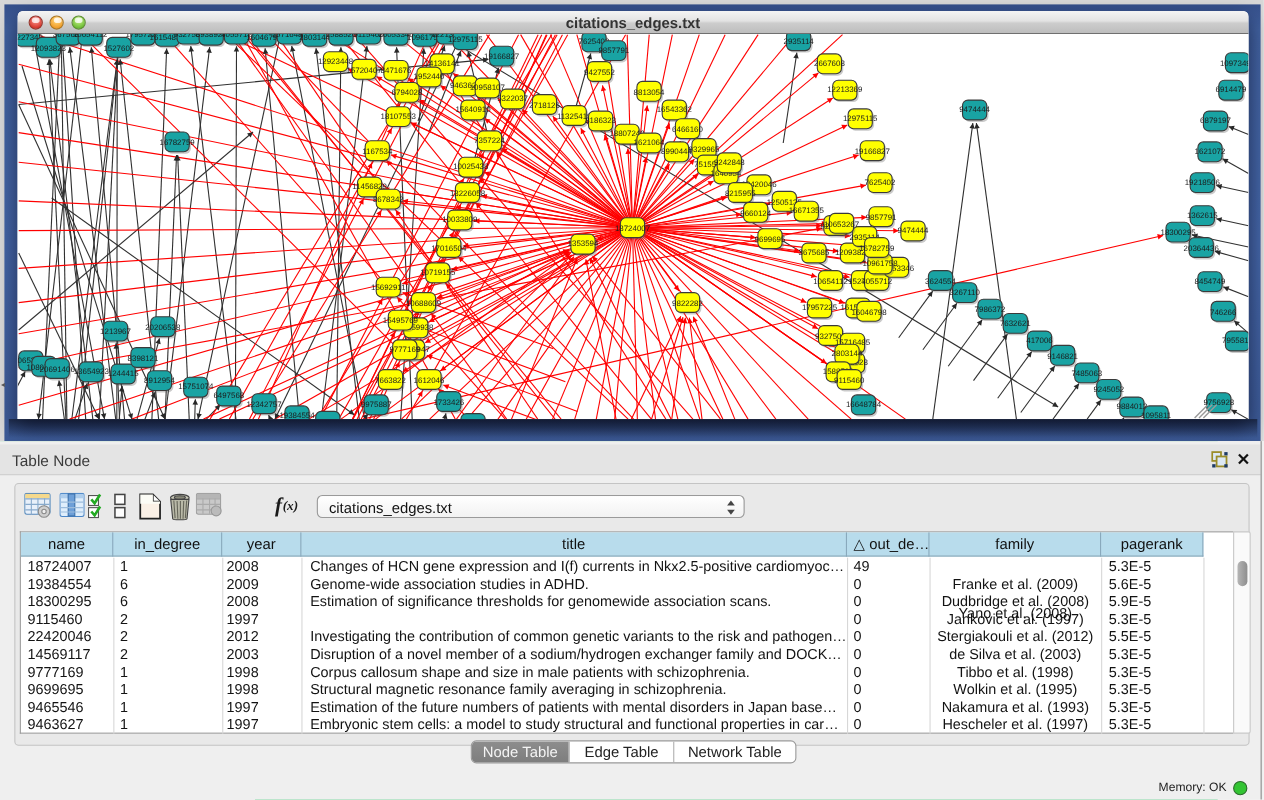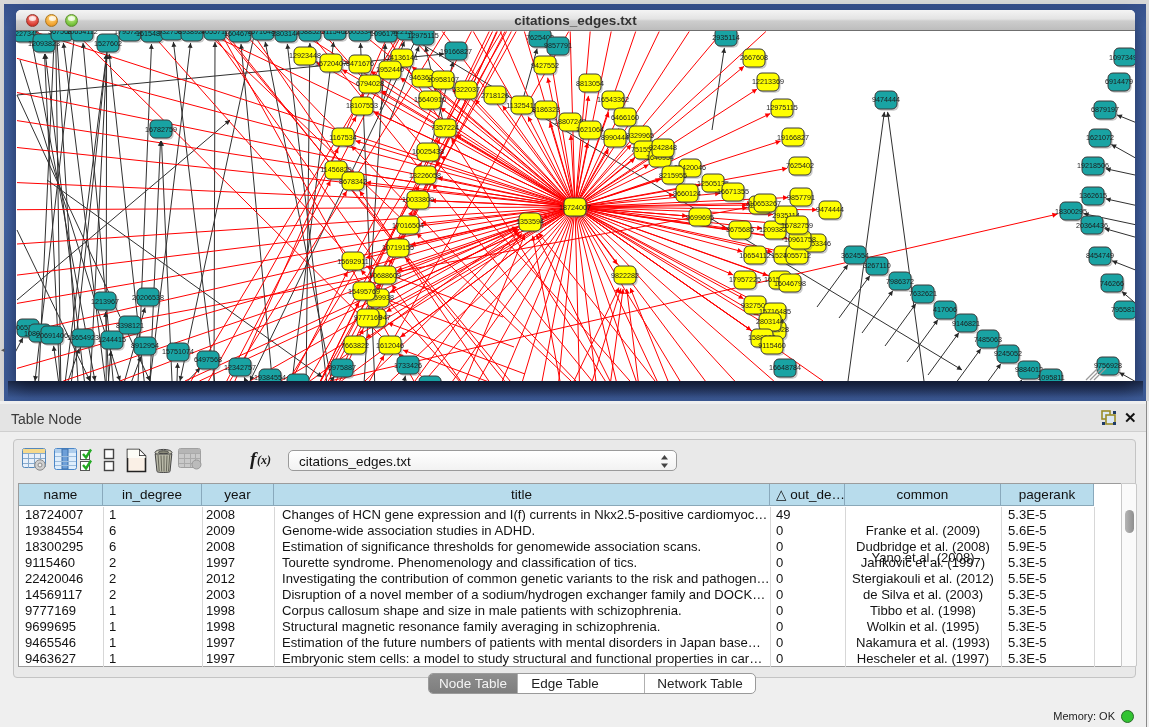--- a/index.html
+++ b/index.html
@@ -53,21 +53,21 @@
 .rows { position:absolute; left:0; top:23px; width:1103px; }
 .row { position:relative; height:16px; font-size:13.1px; color:#131313; white-space:nowrap; }
 .row span { position:absolute; top:0px; }
 .cline { position:absolute; top:23px; height:160px; width:1px; background:#d7d7d7; }
 #vscroll { position:absolute; left:1107px; top:43px; width:16px; height:184px; background:#fafafa; border:1px solid #c8c8c8; border-radius:0 2px 2px 0;}
 #vthumb { position:absolute; left:3px; top:26px; width:9px; height:23px; background:linear-gradient(90deg,#b5b5b5,#8e8e8e); border-radius:5px; }
 
 #tabs { position:absolute; left:428px; top:272px; height:21px; display:flex;
   border:1px solid #9a9a9a; border-radius:5px; overflow:hidden; background:#fff; }
 .tab { height:21px; line-height:20px; font-size:13.5px; color:#222; text-align:center; }
-.tab:nth-child(1){width:88px;} .tab:nth-child(2){width:95px;} .tab:nth-child(3){width:111px;margin-left:32px;}
+.tab:nth-child(1){width:88px;} .tab:nth-child(2){width:95px;} .tab:nth-child(3){width:111px;}
 .tab.sel { background:linear-gradient(180deg,#8d8d8d,#7c7c7c); color:#f4f4f4; }
 .tab + .tab { border-left:1px solid #b0b0b0; }
 
 #status { position:absolute; left:0; top:299px; width:1149px; height:27px; }
 #status .mem { position:absolute; right:34px; top:10px; font-size:11px; color:#222; }
 #status .dot { position:absolute; left:1121px; top:10px; width:13px; height:13px; border-radius:50%;
   background:#33c433; border:1px solid #2a6b2a; }
 #redge { position:absolute; left:1146px; top:0; width:1px; height:326px; background:#8a8a8a; }
 </style>
 </head>
@@ -1062,21 +1062,21 @@
             </svg>
         </div>
       </div>
       <div id="tbl">
         <div id="thead">
             <div class="hc" style="left:0px;width:84px;">name</div>
             <div class="hc" style="left:84px;width:99px;">in_degree</div>
             <div class="hc" style="left:183px;width:72px;">year</div>
             <div class="hc" style="left:255px;width:496px;">title</div>
             <div class="hc" style="left:751px;width:75px;text-align:left;padding-left:6px;">△ out_de…</div>
-            <div class="hc" style="left:826px;width:156px;">common</div>
+            <div class="hc" style="left:826px;width:156px;">family</div>
             <div class="hc" style="left:982px;width:93px;">pagerank</div>
           </div>
         <div class="rows">
             <div class="row">
               <span style="left:6px">18724007</span>
               <span style="left:90px">1</span>
               <span style="left:187px">2008</span>
               <span style="left:263px;width:486px;overflow:hidden;">Changes of HCN gene expression and I(f) currents in Nkx2.5-positive cardiomyoc…</span>
               <span style="left:757px">49</span>
               <span style="left:826px;width:156px;text-align:center;margin-top:43px;">Yano et al. (2008)</span>
@@ -1097,21 +1097,20 @@
               <span style="left:187px">2008</span>
               <span style="left:263px;width:486px;overflow:hidden;">Estimation of significance thresholds for genomewide association scans.</span>
               <span style="left:757px">0</span>
               <span style="left:826px;width:156px;text-align:center;">Dudbridge et al. (2008)</span>
               <span style="left:989px">5.9E-5</span>
             </div>
             <div class="row">
               <span style="left:6px">9115460</span>
               <span style="left:90px">2</span>
               <span style="left:187px">1997</span>
-              <span style="left:263px;width:486px;overflow:hidden;">Tourette syndrome. Phenomenology and classification of tics.</span>
               <span style="left:757px">0</span>
               <span style="left:826px;width:156px;text-align:center;">Jankovic et al. (1997)</span>
               <span style="left:989px">5.3E-5</span>
             </div>
             <div class="row">
               <span style="left:6px">22420046</span>
               <span style="left:90px">2</span>
               <span style="left:187px">2012</span>
               <span style="left:263px;width:486px;overflow:hidden;">Investigating the contribution of common genetic variants to the risk and pathogen…</span>
               <span style="left:757px">0</span>

